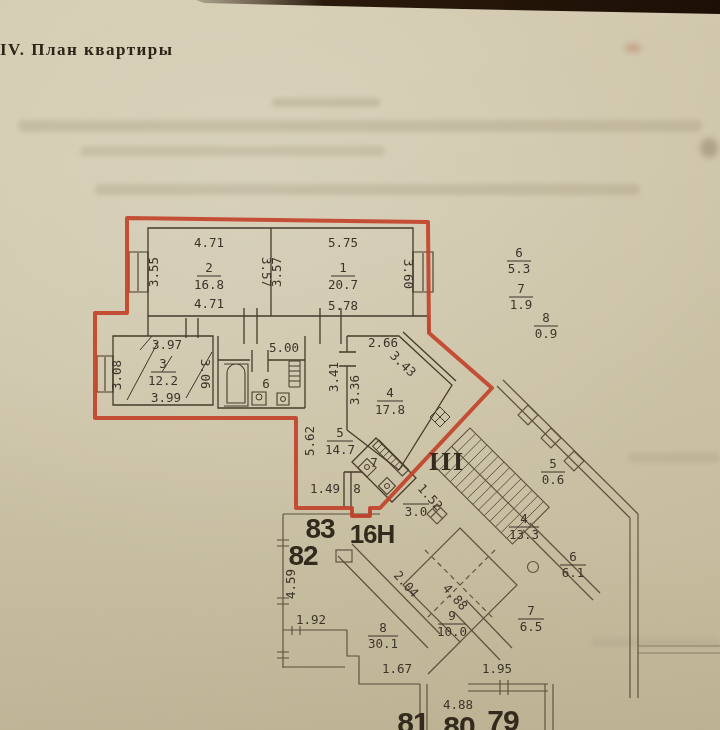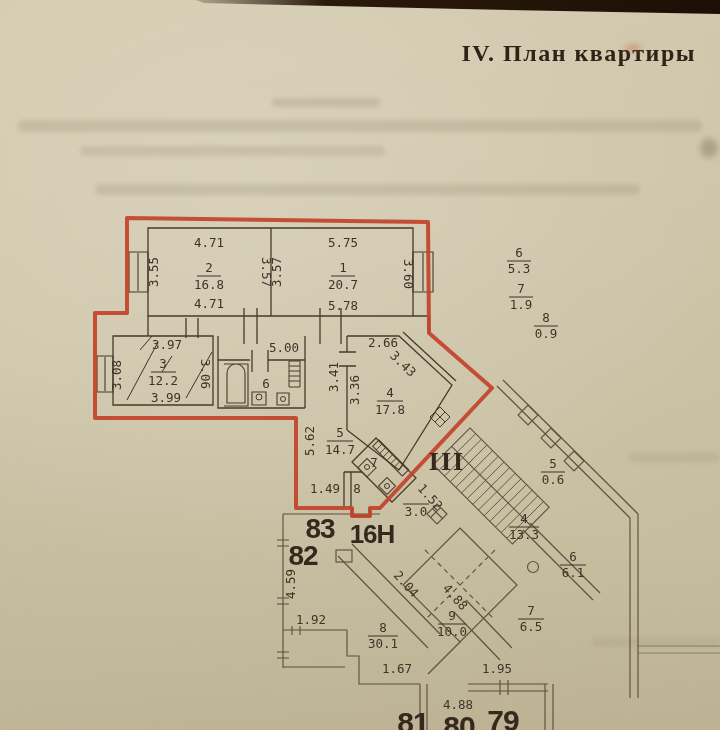--- a/index.html
+++ b/index.html
@@ -5,22 +5,22 @@
   html,body{margin:0;padding:0;}
   #stage{position:relative;width:720px;height:730px;overflow:hidden;
     font-family:"Liberation Sans",sans-serif;
     background:
       radial-gradient(120% 90% at 35% 25%, rgba(255,255,255,0.16), rgba(255,255,255,0) 60%),
       linear-gradient(15deg, rgba(120,105,70,0.12), rgba(120,105,70,0) 40%),
       linear-gradient(160deg,#d4cbb0 0%,#cfc6ab 40%,#c9c0a3 70%,#c0b697 100%);}
   .backdrop{position:absolute;left:0;top:0;width:720px;height:16px;
     background:linear-gradient(to left,#1d0f05 0%,#2a1a0c 55%,rgba(42,26,12,0) 78%);
     clip-path:polygon(196px 0px,720px 0px,720px 14px,462px 9px,204px 3px);}
-  .title{position:absolute;left:0;top:40px;width:696px;text-align:right;
-    font-family:"Liberation Serif",serif;font-weight:bold;font-size:24px;
+  .title{position:absolute;left:0;top:40px;width:696px;text-align:left;
+    font-family:"Liberation Serif",serif;font-weight:bold;font-size:17px;
     letter-spacing:1.5px;color:#2e2316;}
   .bleed{position:absolute;background:#857a5e;filter:blur(2px);border-radius:5px;}
   .smudge{position:absolute;border-radius:50%;filter:blur(3px);}
   svg{position:absolute;left:0;top:0;}
   text{user-select:none;}
 </style>
 </head>
 <body>
 
 <div id="stage">

